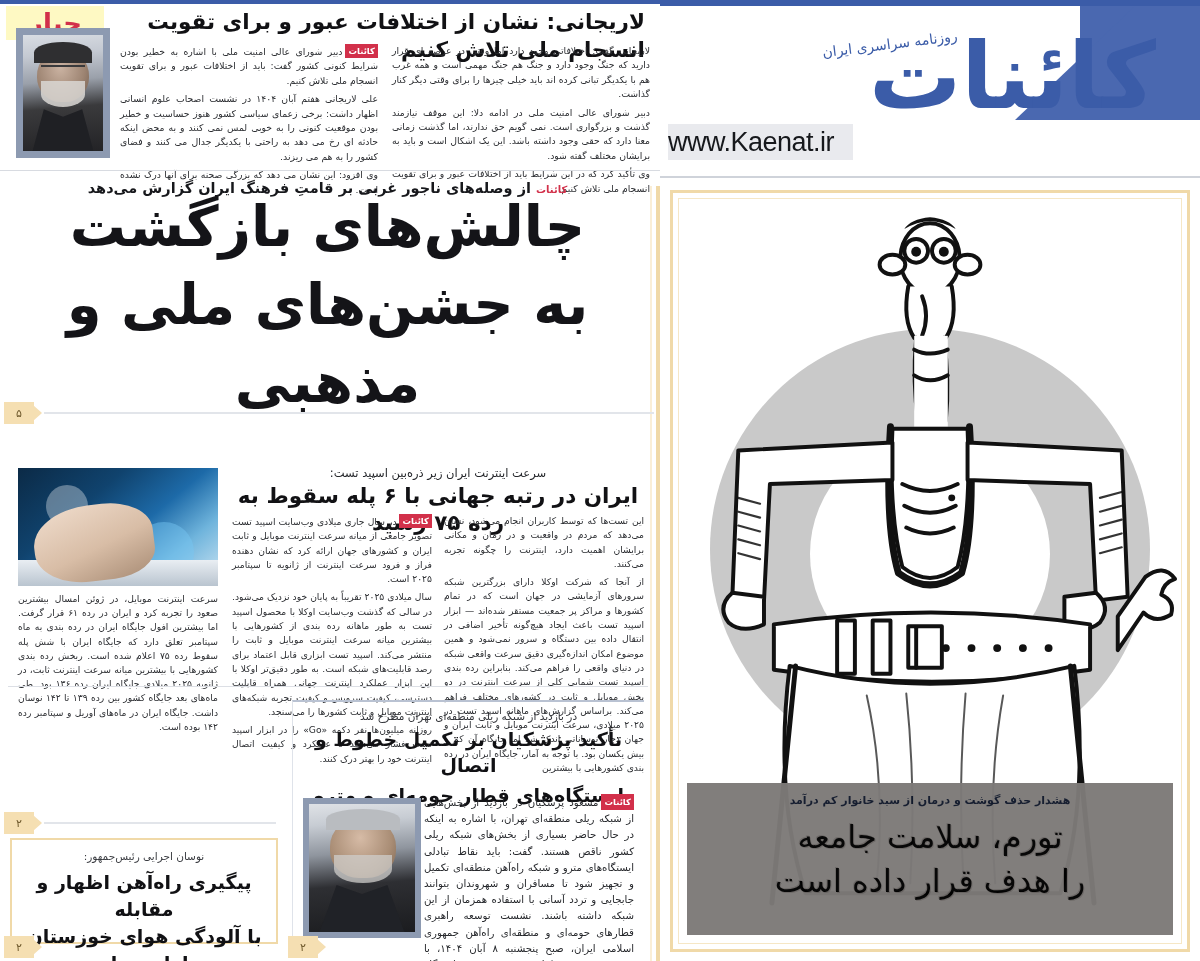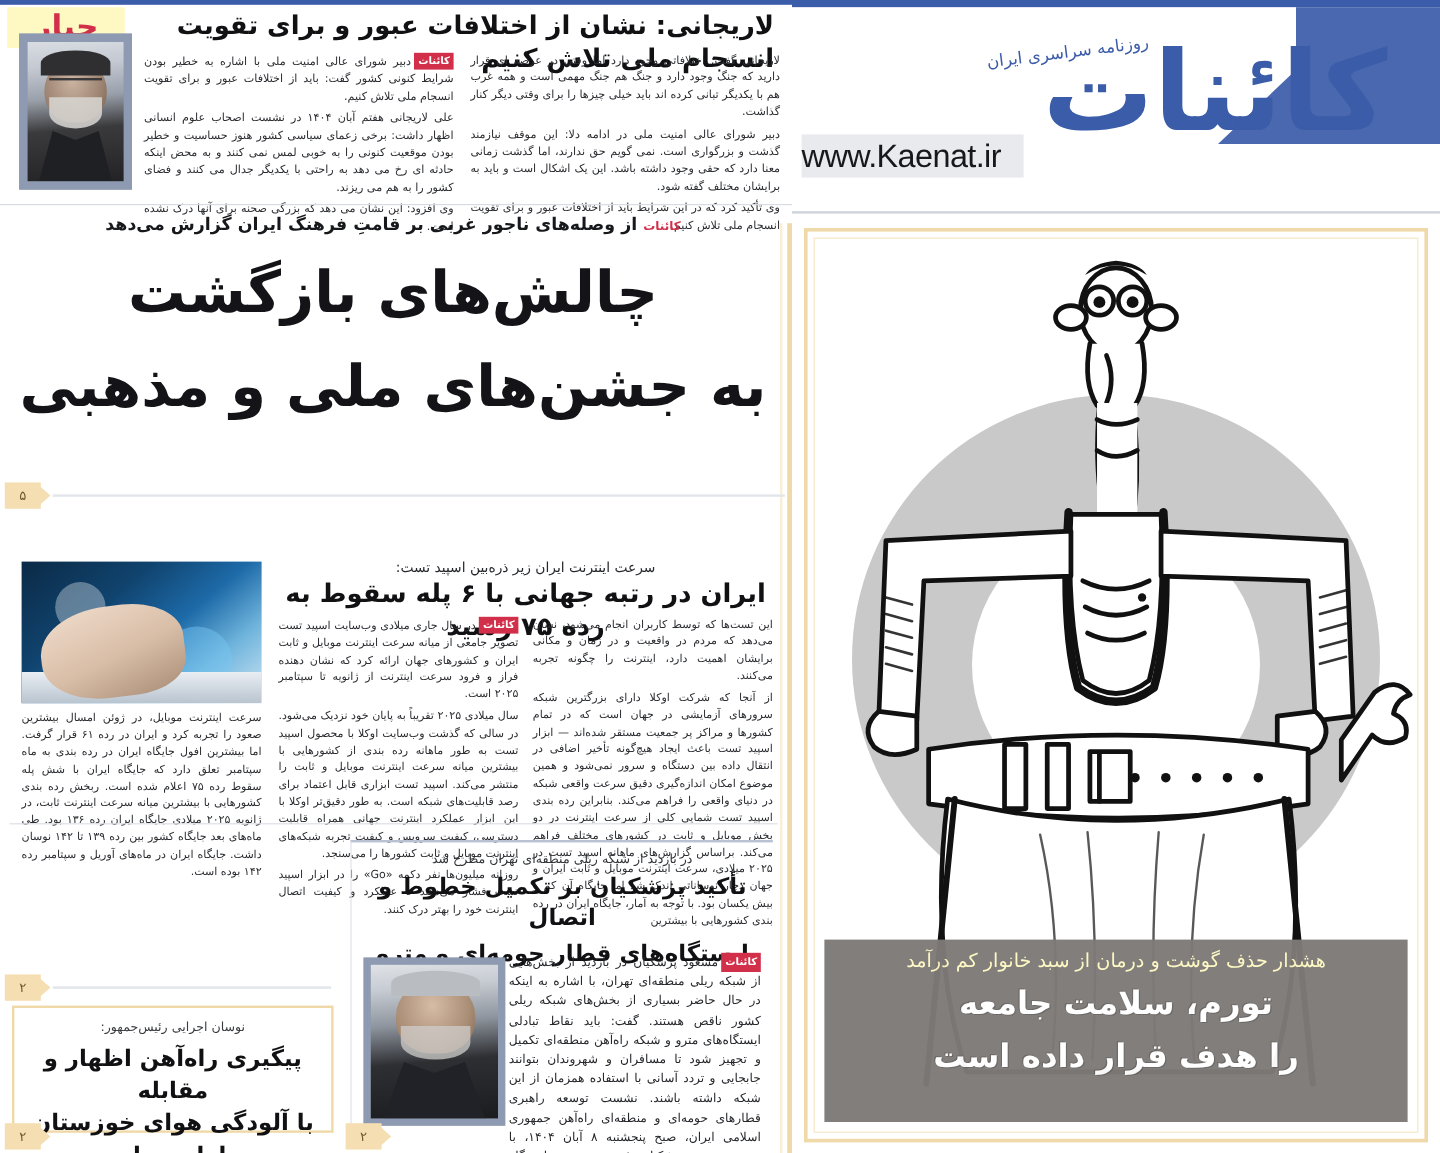--- a/index.html
+++ b/index.html
@@ -34,21 +34,21 @@
     clip-path: polygon(100% 0, 100% 100%, 0 100%);
   }
   .mast-info {
     position:absolute; top:10px; left:8px; width:150px;
     text-align:left; direction:rtl;
     color:#ffffff; font-size:11.5px; line-height:16.5px;
     font-family:"DejaVu Sans", sans-serif;
   }
   .mast-info div { white-space:nowrap; }
   .mast-url {
-    position:absolute; top:112px; left:8px; width:185px; height:36px;
+    position:absolute; top:124px; left:8px; width:185px; height:36px;
     background:#e9eaee; color:#16181c;
     font-size:27px; letter-spacing:-0.5px;
     display:flex; align-items:center; justify-content:flex-start;
     direction:ltr; font-family:"Liberation Sans", sans-serif;
   }
   .mast-logo {
     position:absolute; top:14px; right:10px; width:360px; height:140px;
     direction:rtl;
   }
   .logo-word {
@@ -91,25 +91,25 @@
     width:240px; height:240px; border-radius:50%;
     background:#ffffff;
   }
   .cartoon-svg { position:absolute; inset:0; width:100%; height:100%; }
   .caption-band {
     position:absolute; left:8px; right:8px; bottom:8px; height:152px;
     background:#7d7a78; opacity:0.97;
     padding:8px 14px 6px; direction:rtl; text-align:center;
   }
   .caption-kicker {
-    color:#fef9c3; font-size:16px; font-weight:normal; line-height:20px;
+    color:#0f172a; font-size:11px; font-weight:bold; line-height:20px;
     margin-bottom:4px; white-space:nowrap;
   }
   .caption-head {
-    color:#ffffff; font-size:27px; font-weight:bold; line-height:44px;
+    color:#000000; font-size:32px; font-weight:normal; line-height:44px;
     text-shadow: 1px 1px 0 #6a6664, -1px -1px 0 #6a6664;
     letter-spacing:-1px;
   }
 
   
   .v-sep {
     position:absolute; top:186px; right:540px; width:4px; height:775px;
     background:#f0d9a8;
   }
   .v-sep2 {
@@ -194,23 +194,23 @@
     position:absolute; left:0; width:660px; height:1px; background:#d8dbe1;
   }
 
   
   .main-kicker {
     position:absolute; top:180px; left:0; width:655px;
     text-align:center; direction:rtl;
     font-size:14.5px; font-weight:bold; color:#17181c;
   }
   .main-headline {
-    position:absolute; top:205px; left:0; width:655px;
+    position:absolute; top:188px; left:0; width:655px;
     text-align:center; direction:rtl;
-    font-size:48px; line-height:78px; font-weight:bold;
+    font-size:56px; line-height:78px; font-weight:bold;
     color:#141418; letter-spacing:-2px;
   }
   .pagetag {
     position:absolute; width:30px; height:22px;
     background:#f5dfb2; color:#6f5a2d;
     font-size:11px; display:flex; align-items:center; justify-content:center;
   }
   .pagetag::after{
     content:""; position:absolute; right:-8px; top:3px;
     width:0;height:0; border-top:8px solid transparent;

